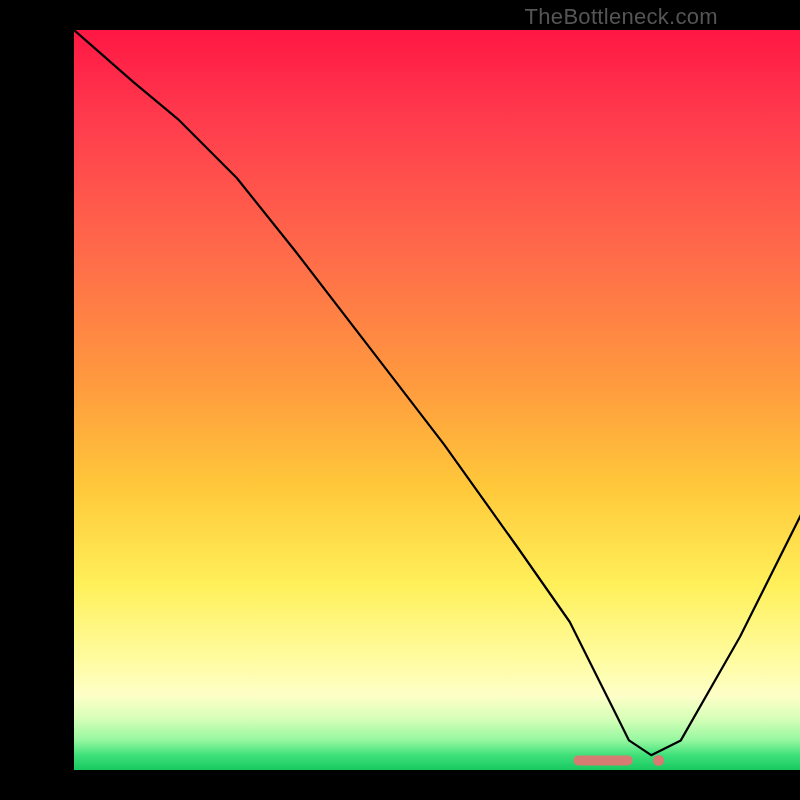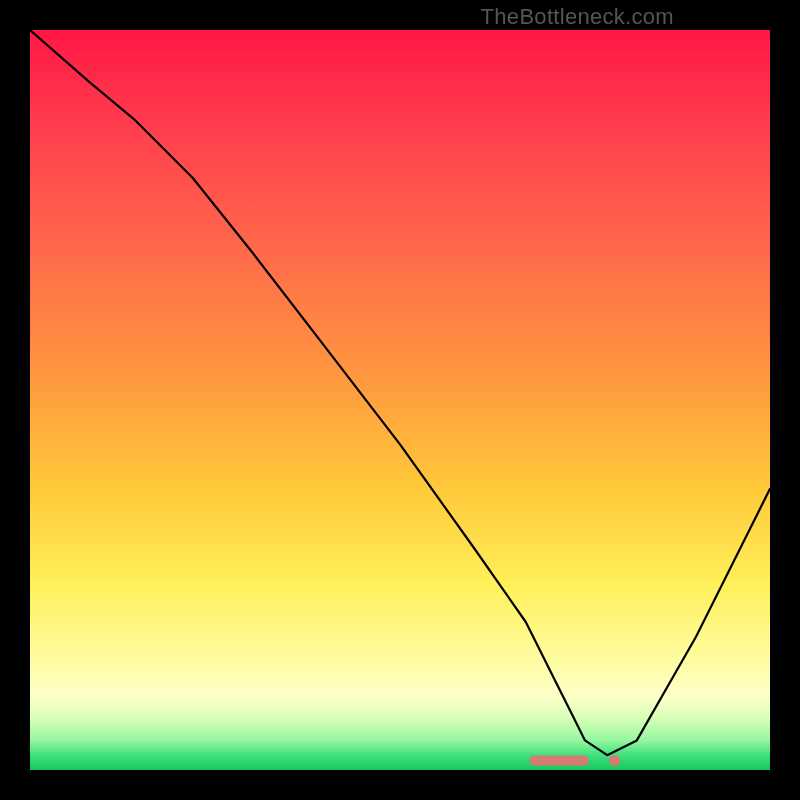--- a/index.html
+++ b/index.html
@@ -9,20 +9,21 @@
     height: 800px;
     background: #000;
     overflow: hidden;
     font-family: Arial, Helvetica, sans-serif;
   }
   .frame {
     position: relative;
     width: 684px;
     height: 800px;
     background: #000;
+    margin-left: 44px;
   }
   .watermark {
     position: absolute;
     top: 4px;
     right: 10px;
     color: #555;
     font-size: 22px;
     font-weight: 500;
     letter-spacing: 0.3px;
     z-index: 10;

